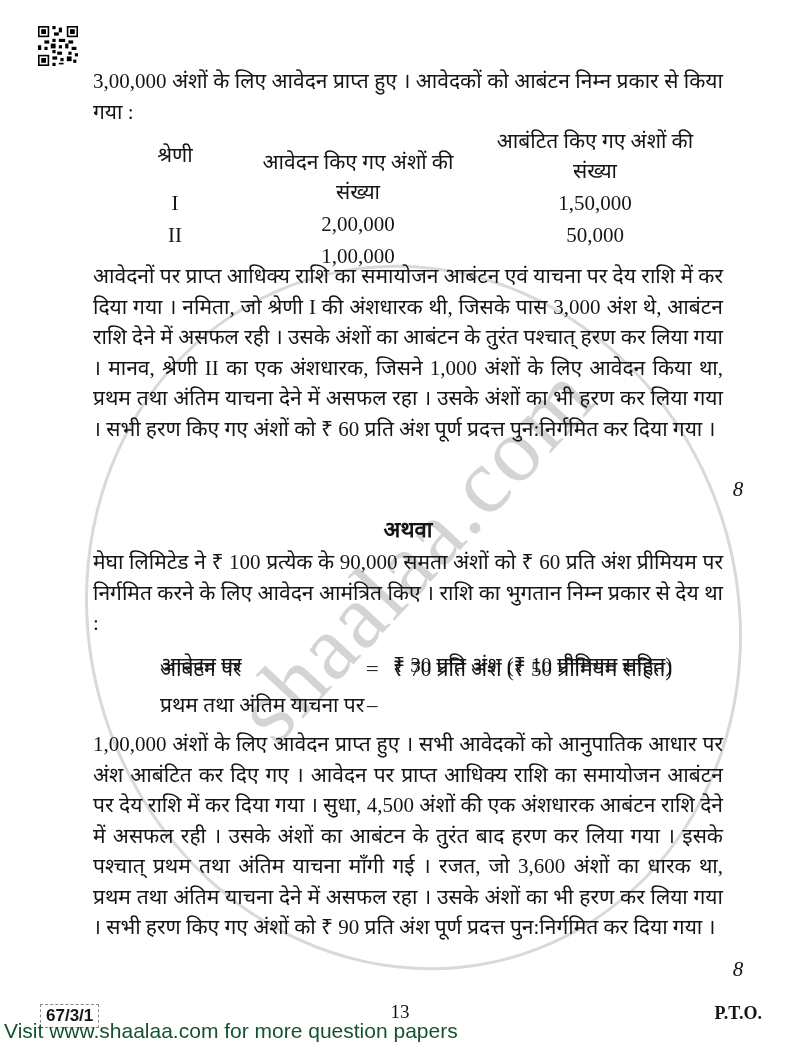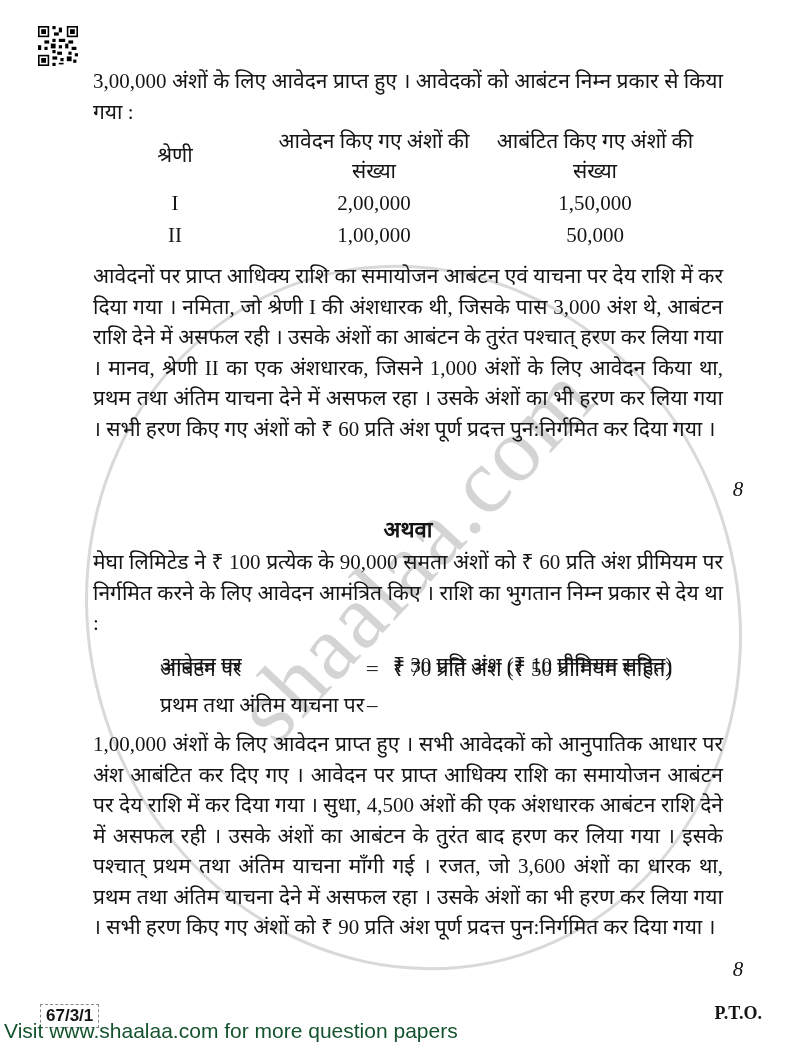--- a/index.html
+++ b/index.html
@@ -46,21 +46,21 @@
     position:absolute; right:42px; width:40px; text-align:center;
     font-style:italic; font-size:21px;
   }
   .marks-a { top:477px; }
   .marks-b { top:957px; }
 
   
   .tbl { position:absolute; left:0; top:126px; width:800px; font-size:21px; }
   .tbl .cell { position:absolute; text-align:center; line-height:30px; }
   .c1 { left:115px; width:120px; }
-  .c2 { left:244px; width:260px; }
+  .c2 { left:228px; width:260px;margin-top:21px; }
   .c3 { left:465px; width:260px; }
   .hrow .cell { top:0; }
   .hrow .c1 { top:14px; }
   .r1 .cell { top:62px; }
   .r2 .cell { top:94px; }
 
   
   .pay-row { position:absolute; left:160px; width:540px; display:flex; font-size:21px; line-height:30px; }
   .pay-1 { top:618px;margin-top:32px; }
   .pay-2 { top:654px; }
@@ -172,17 +172,18 @@
     <span class="pay-value">₹ 70 प्रति अंश (₹ 50 प्रीमियम सहित)</span>
   </div>
   <div class="pay-row pay-3">
     <span class="pay-label">प्रथम तथा अंतिम याचना पर</span>
     <span class="pay-dash">–</span>
   </div>
 
   <div class="para p5">1,00,000 अंशों के लिए आवेदन प्राप्त हुए । सभी आवेदकों को आनुपातिक आधार पर अंश आबंटित कर दिए गए ।  आवेदन पर प्राप्त आधिक्य राशि का समायोजन आबंटन पर देय राशि में कर दिया गया । सुधा, 4,500 अंशों की एक अंशधारक आबंटन राशि देने में असफल रही । उसके अंशों का आबंटन के तुरंत बाद हरण कर लिया गया । इसके पश्चात् प्रथम तथा अंतिम याचना माँगी गई । रजत, जो 3,600 अंशों का धारक था, प्रथम तथा अंतिम याचना देने में असफल रहा । उसके अंशों का भी हरण कर लिया गया । सभी हरण किए गए अंशों को ₹ 90 प्रति अंश पूर्ण प्रदत्त पुन:निर्गमित कर दिया गया ।</div>
   <div class="marks marks-b">8</div>
 
+  <div class="page-num">13</div>
   <div class="paper-code">67/3/1</div>
   <div class="pto">P.T.O.</div>
   <div class="visit">Visit www.shaalaa.com for more question papers</div>
 
 </div>
 
 </body></html>

